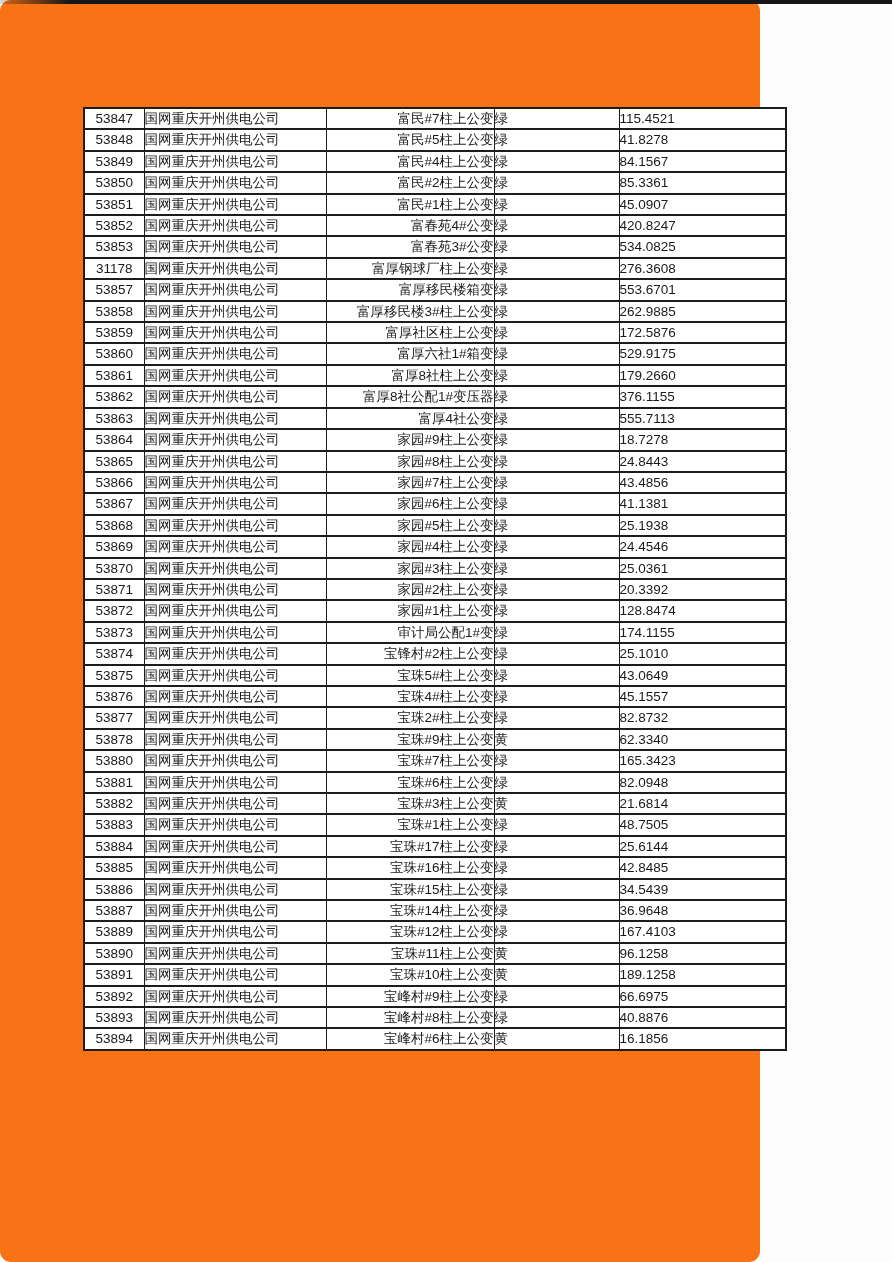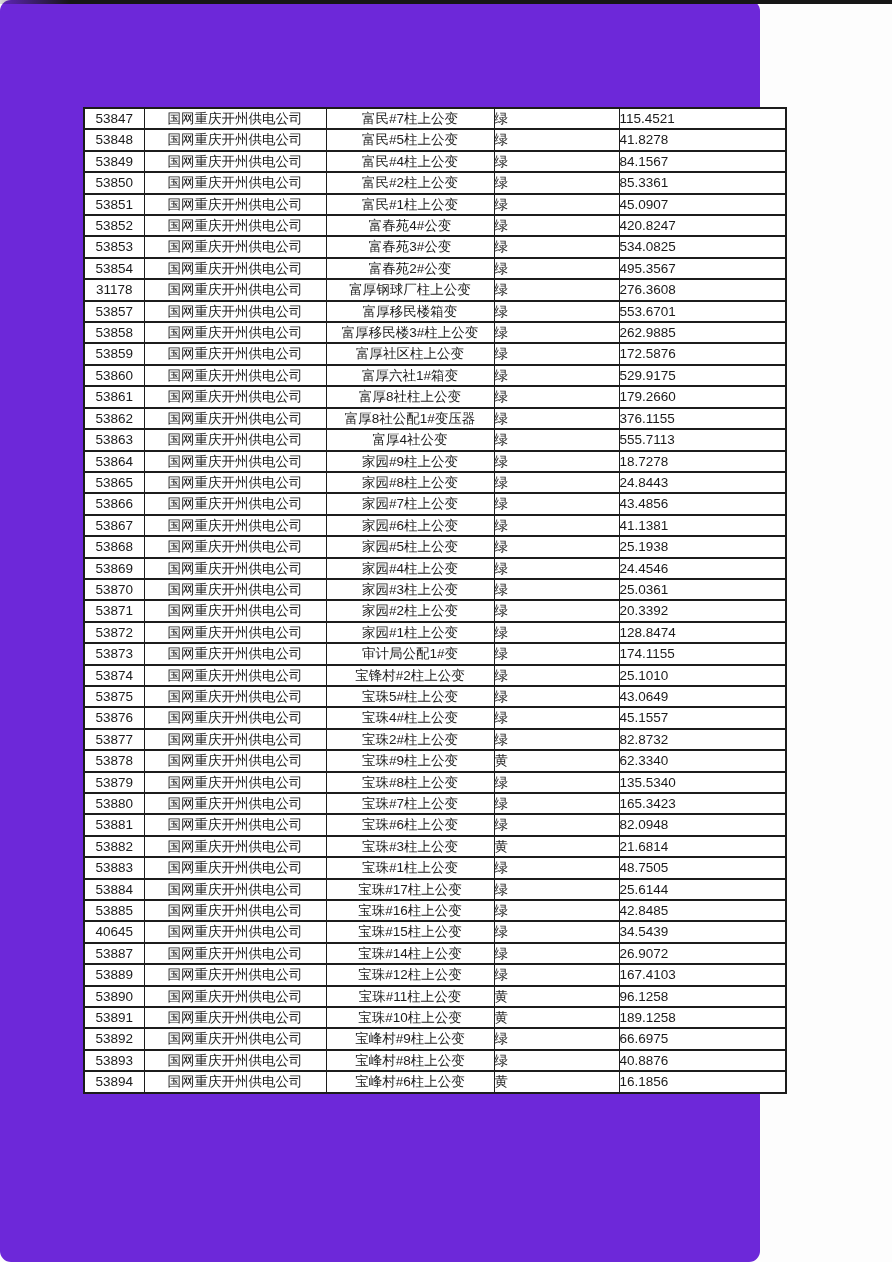--- a/index.html
+++ b/index.html
@@ -11,21 +11,21 @@
     height: 1262px;
     background: #fdfdfd;
     font-family: "Liberation Sans", "DejaVu Sans", sans-serif;
     color: #141414;
     overflow: hidden;
   }
   .page {
     position: relative;
     width: 760px;
     height: 1262px;
-    background: #6d28d9;
+    background: #f97316;
     border-radius: 11px;
   }
   .top-edge-bar {
     position: absolute;
     top: 0;
     left: 0;
     width: 892px;
     height: 4px;
     background: linear-gradient(to right, rgba(22,22,22,0.15) 0px, #161616 70px, #161616 100%);
   }
@@ -46,22 +46,22 @@
     border-right: 1.6px solid #1c1c1c;
     height: 19.4px;
     line-height: 19.4px;
     padding: 0;
     font-size: 13.5px;
     white-space: nowrap;
     overflow: hidden;
     color: #1a1a1a;
   }
   td.c0 { text-align: center; }
-  td.c1 { text-align: center; padding-left: 4px; font-size: 13px; }
-  td.c2 { text-align: center; padding-left: 4px; font-size: 13px; }
+  td.c1 { text-align: left; padding-left: 4px; font-size: 13px; }
+  td.c2 { text-align: right; padding-left: 4px; font-size: 13px; }
   td.c3 { text-align: left; padding-left: 5px; font-size: 13px; }
   td.c4 { text-align: left; }
 </style>
 </head>
 <body>
 
 <div class="page">
   <div class="top-edge-bar"></div>
   <table class="data-table">
     <colgroup>
@@ -115,27 +115,20 @@
           <td class="c4">420.8247</td>
         </tr>
         <tr>
           <td class="c0">53853</td>
           <td class="c1">国网重庆开州供电公司</td>
           <td class="c2">富春苑3#公变</td>
           <td class="c3">绿</td>
           <td class="c4">534.0825</td>
         </tr>
         <tr>
-          <td class="c0">53854</td>
-          <td class="c1">国网重庆开州供电公司</td>
-          <td class="c2">富春苑2#公变</td>
-          <td class="c3">绿</td>
-          <td class="c4">495.3567</td>
-        </tr>
-        <tr>
           <td class="c0">31178</td>
           <td class="c1">国网重庆开州供电公司</td>
           <td class="c2">富厚钢球厂柱上公变</td>
           <td class="c3">绿</td>
           <td class="c4">276.3608</td>
         </tr>
         <tr>
           <td class="c0">53857</td>
           <td class="c1">国网重庆开州供电公司</td>
           <td class="c2">富厚移民楼箱变</td>
@@ -283,27 +276,20 @@
           <td class="c4">82.8732</td>
         </tr>
         <tr>
           <td class="c0">53878</td>
           <td class="c1">国网重庆开州供电公司</td>
           <td class="c2">宝珠#9柱上公变</td>
           <td class="c3">黄</td>
           <td class="c4">62.3340</td>
         </tr>
         <tr>
-          <td class="c0">53879</td>
-          <td class="c1">国网重庆开州供电公司</td>
-          <td class="c2">宝珠#8柱上公变</td>
-          <td class="c3">绿</td>
-          <td class="c4">135.5340</td>
-        </tr>
-        <tr>
           <td class="c0">53880</td>
           <td class="c1">国网重庆开州供电公司</td>
           <td class="c2">宝珠#7柱上公变</td>
           <td class="c3">绿</td>
           <td class="c4">165.3423</td>
         </tr>
         <tr>
           <td class="c0">53881</td>
           <td class="c1">国网重庆开州供电公司</td>
           <td class="c2">宝珠#6柱上公变</td>
@@ -332,32 +318,32 @@
           <td class="c4">25.6144</td>
         </tr>
         <tr>
           <td class="c0">53885</td>
           <td class="c1">国网重庆开州供电公司</td>
           <td class="c2">宝珠#16柱上公变</td>
           <td class="c3">绿</td>
           <td class="c4">42.8485</td>
         </tr>
         <tr>
-          <td class="c0">40645</td>
+          <td class="c0">53886</td>
           <td class="c1">国网重庆开州供电公司</td>
           <td class="c2">宝珠#15柱上公变</td>
           <td class="c3">绿</td>
           <td class="c4">34.5439</td>
         </tr>
         <tr>
           <td class="c0">53887</td>
           <td class="c1">国网重庆开州供电公司</td>
           <td class="c2">宝珠#14柱上公变</td>
           <td class="c3">绿</td>
-          <td class="c4">26.9072</td>
+          <td class="c4">36.9648</td>
         </tr>
         <tr>
           <td class="c0">53889</td>
           <td class="c1">国网重庆开州供电公司</td>
           <td class="c2">宝珠#12柱上公变</td>
           <td class="c3">绿</td>
           <td class="c4">167.4103</td>
         </tr>
         <tr>
           <td class="c0">53890</td>

